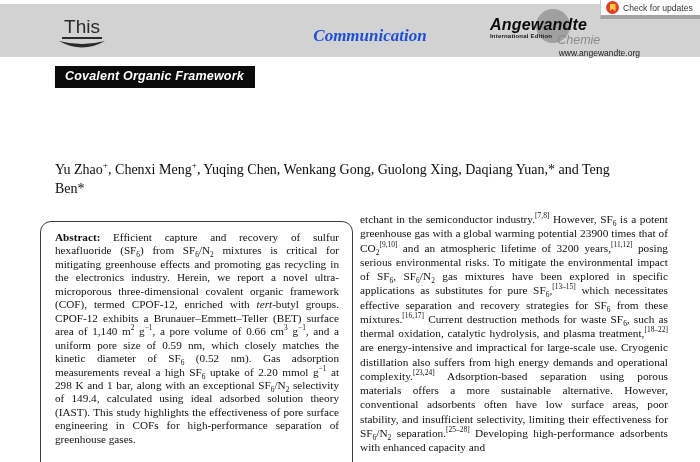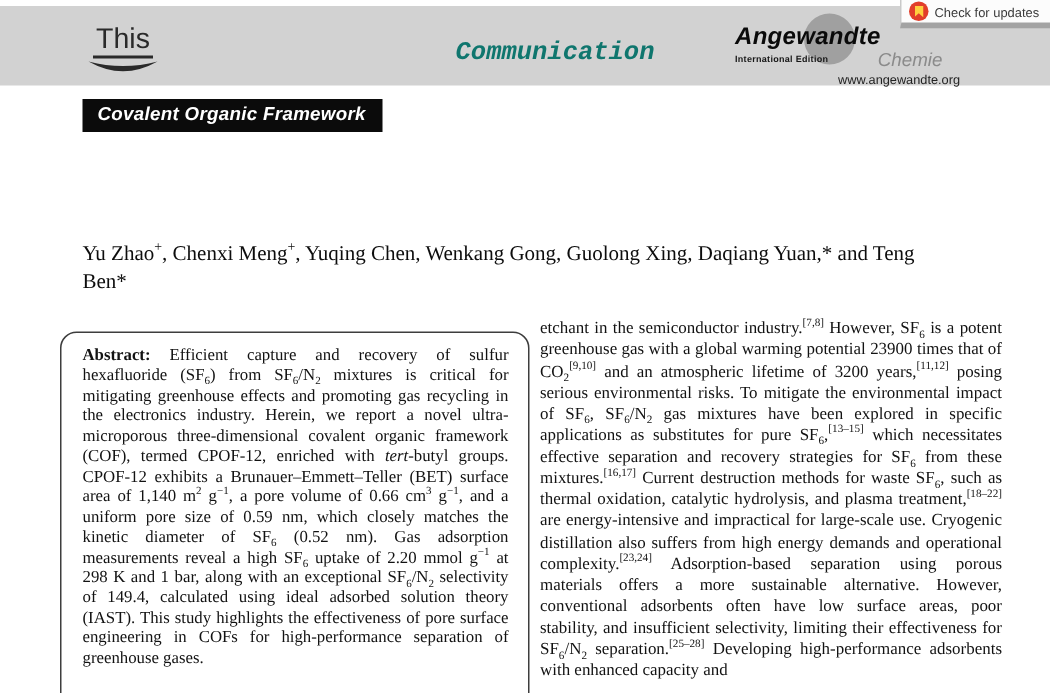--- a/index.html
+++ b/index.html
@@ -8,29 +8,29 @@
   .page{position:relative;width:700px;height:462px;background:#fff;overflow:hidden;}
 
   
   .band{position:absolute;left:0;top:4px;width:700px;height:53px;background:var(--header-gray);}
   .gdch{position:absolute;left:55px;top:13px;width:54px;text-align:center;
         font-family:"Liberation Sans",sans-serif;font-size:19px;font-weight:500;
         color:#2a2a2a;line-height:19px;}
   .gdch .txt{display:inline-block;border-bottom:2px solid #2a2a2a;padding:0 2px 1px 2px;}
   .gdch svg{display:block;margin:1px auto 0 auto;}
   .article-type{position:absolute;left:0;right:0;top:22px;text-align:center;
-        font-family:Liberation Mono, monospace;font-style:italic;font-weight:bold;
-        font-size:17px;color:#0f766e;margin-left:40px;}
+        font-family:Liberation Serif, serif;font-style:italic;font-weight:bold;
+        font-size:17px;color:#1d4ed8;margin-left:40px;}
   .brand{position:absolute;left:490px;top:12px;width:150px;
         font-family:"Liberation Sans",sans-serif;}
   .brand-circle{position:absolute;left:46px;top:-7px;width:34px;height:34px;
         border-radius:50%;background:#a0a0a0;}
   .brand-name{position:relative;font-weight:bold;font-style:italic;font-size:16px;
         color:#0a0a0a;letter-spacing:0.2px;}
-  .brand-row{position:relative;display:flex;align-items:center;margin-top:-1px;gap:28px;}
+  .brand-row{position:relative;display:flex;align-items:flex-start;margin-top:-1px;}
   .brand-edition{font-size:6px;font-weight:bold;color:#161616;margin-right:5px;letter-spacing:0.2px;}
   .brand-chemie{font-size:12.5px;font-style:italic;color:#8b8b8b;}
   .brand-url{position:relative;font-size:8.5px;color:#222;text-align:right;margin-top:1px;}
 
   
   .check-updates{position:absolute;top:0;right:0;width:100px;height:19px;background:#fcfcfc;
         border-left:1px solid #c9c9c9;border-bottom:4px solid #a3a3a3;
         display:flex;align-items:center;gap:4px;padding-left:5px;box-sizing:border-box;cursor:pointer;}
   .cm-circle{width:13px;height:13px;border-radius:50%;background:var(--crossmark-red);
         display:flex;align-items:center;justify-content:center;flex:0 0 auto;}

